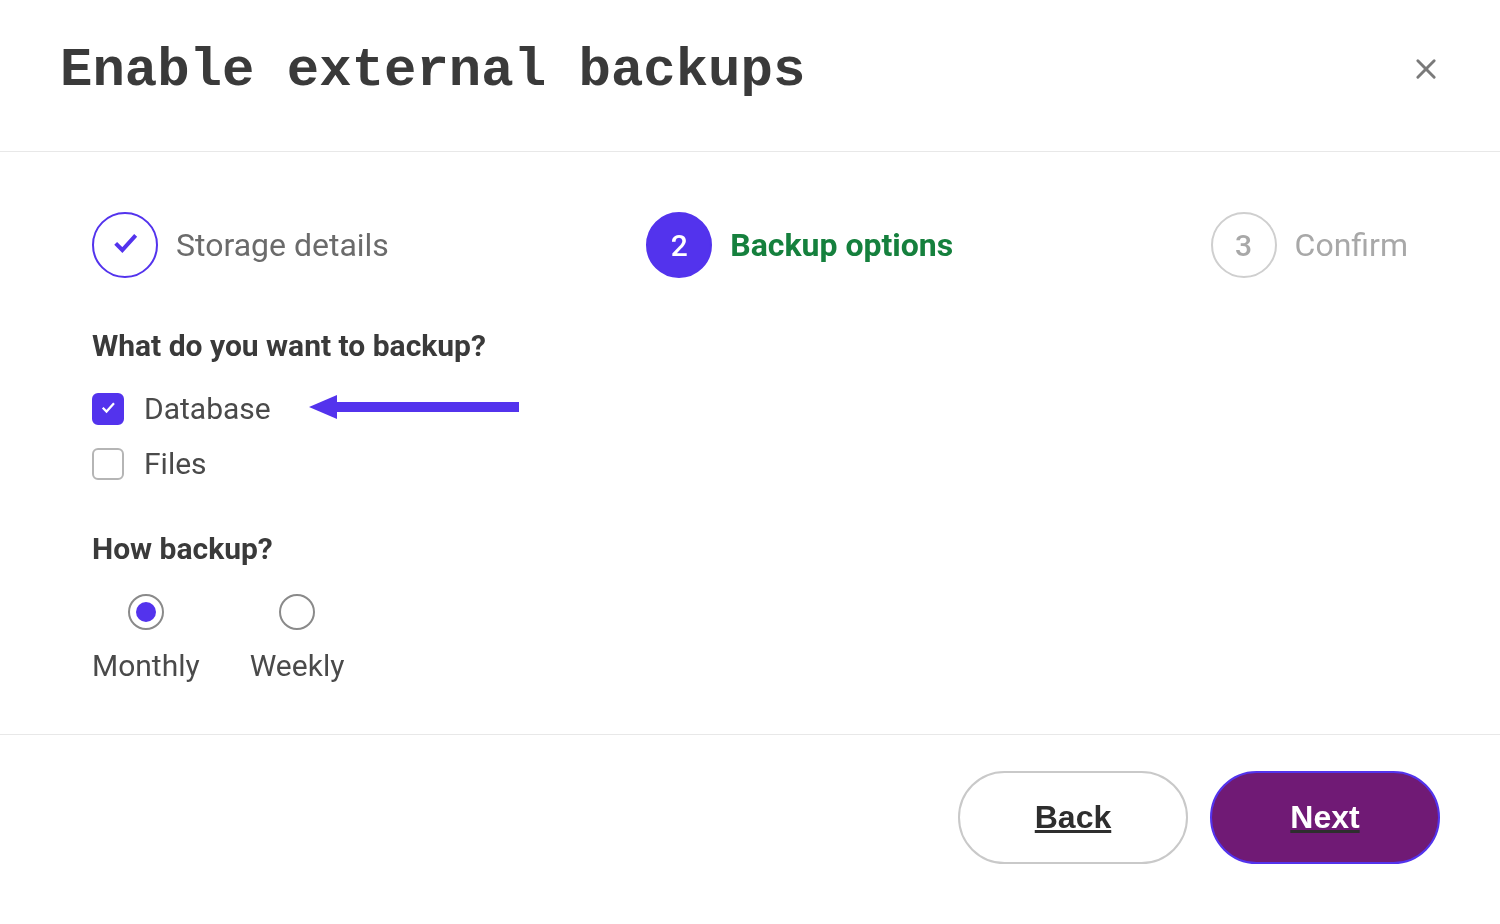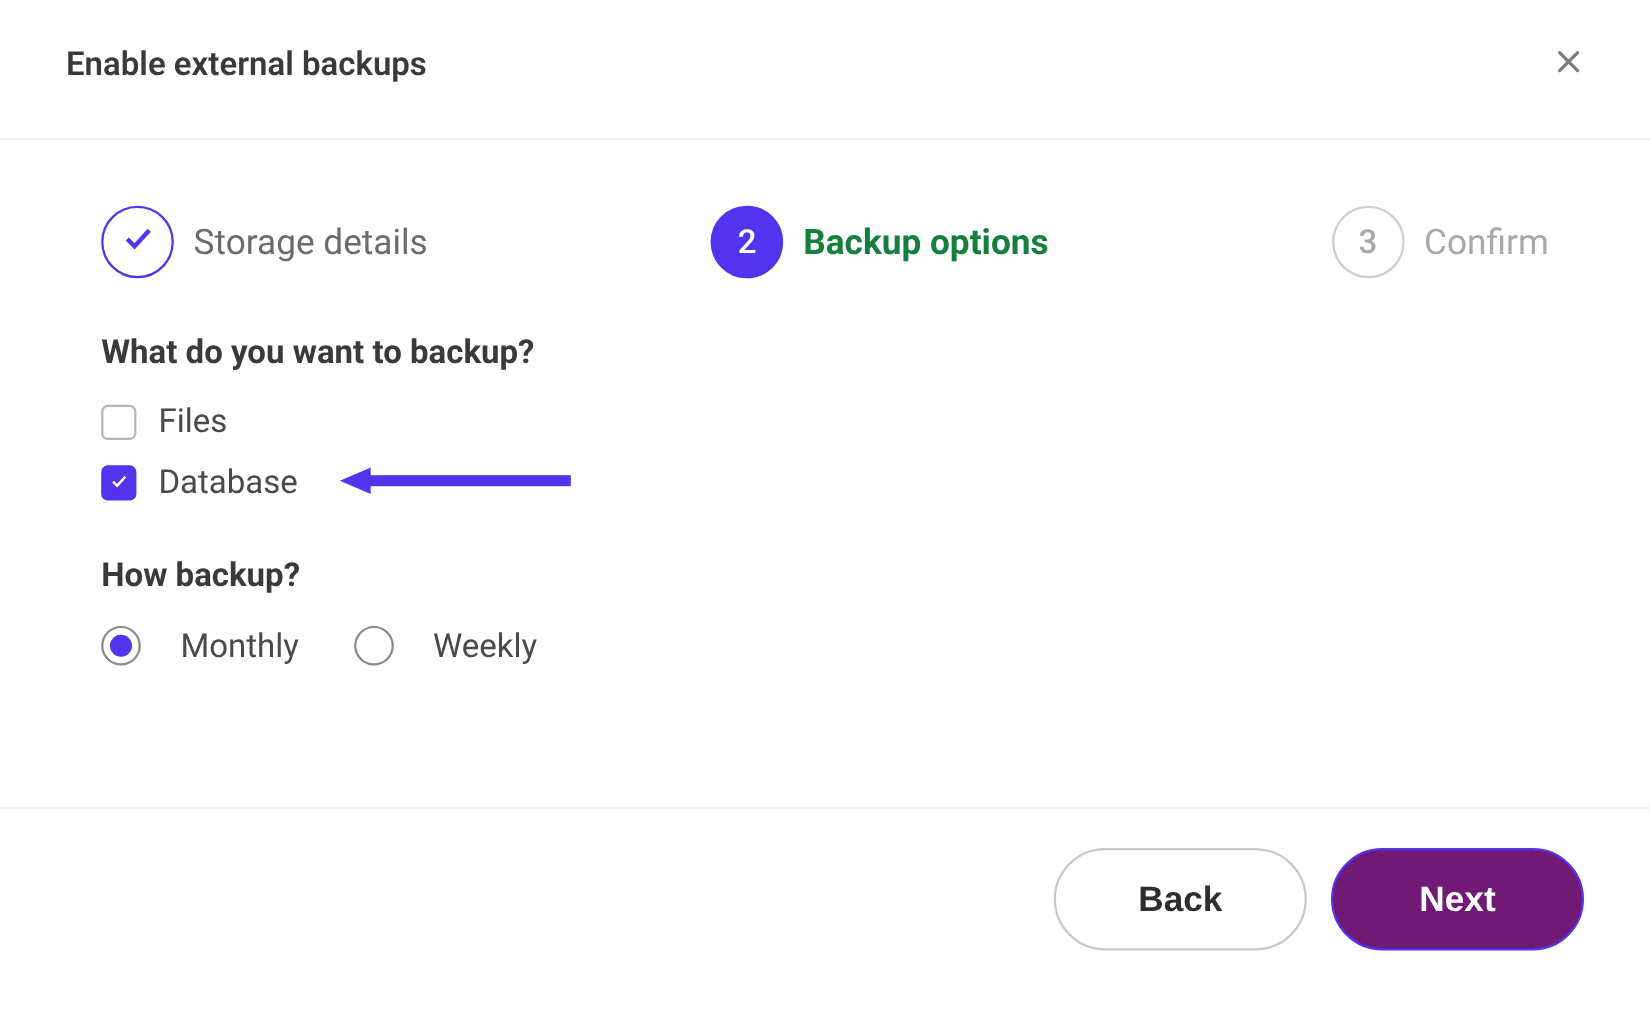--- a/index.html
+++ b/index.html
@@ -16,23 +16,24 @@
       position: relative;
     }
     .header {
       display: flex;
       justify-content: space-between;
       align-items: center;
       padding: 40px 60px 50px 60px;
       border-bottom: 1px solid #e8e8e8;
     }
     .header-title {
-      font-size: 30px;
+      font-size: 54px;
       font-weight: 600;
       color: #3a3a3a;
+      font-family: Liberation Mono, monospace;
     }
     .close-btn {
       font-size: 36px;
       color: #7a7a7a;
       cursor: pointer;
       background: none;
       border: none;
       line-height: 1;
     }
     .content {
@@ -144,21 +145,22 @@
       height: 28px;
     }
     .radio-group {
       display: flex;
       gap: 50px;
       margin-bottom: 50px;
     }
     .radio-item {
       display: flex;
       align-items: center;
-      gap: 36px;
+      gap: 18px;
+      flex-direction: column;
     }
     .radio {
       width: 36px;
       height: 36px;
       border: 2px solid #8a8a8a;
       border-radius: 50%;
       display: flex;
       align-items: center;
       justify-content: center;
       cursor: pointer;
@@ -181,20 +183,21 @@
     .footer {
       position: absolute;
       bottom: 0;
       left: 0;
       right: 0;
       border-top: 1px solid #e8e8e8;
       padding: 36px 60px 60px 60px;
       display: flex;
       justify-content: flex-end;
       gap: 22px;
+      text-decoration: underline;
     }
     .btn {
       padding: 26px 60px;
       font-size: 32px;
       font-weight: 600;
       border-radius: 999px;
       cursor: pointer;
       min-width: 230px;
       text-align: center;
     }
@@ -245,42 +248,42 @@
 
     <div class="step">
       <div class="step-circle upcoming">3</div>
       <div class="step-label upcoming">Confirm</div>
     </div>
   </div>
 
   <div class="section-title">What do you want to backup?</div>
 
   <div class="checkbox-group">
-    <div class="checkbox-item">
-      <div class="checkbox"></div>
-      <div class="checkbox-label">Files</div>
-    </div>
     <div class="checkbox-item">
       <div class="checkbox checked">
         <span>
           <svg viewBox="0 0 24 24">
               <polyline points="5,13 10,18 20,7"></polyline>
             </svg>
         </span>
       </div>
       <div class="checkbox-label">Database</div>
       <div class="arrow-annotation">
         <span>
           <svg viewBox="0 0 210 28">
             <polygon points="0,14 28,2 28,26" fill="#5333ED"></polygon>
             <rect x="26" y="9" width="184" height="10" fill="#5333ED"></rect>
           </svg>
         </span>
       </div>
     </div>
+    <div class="checkbox-item">
+      <div class="checkbox"></div>
+      <div class="checkbox-label">Files</div>
+    </div>
   </div>
 
   <div class="section-title">How backup?</div>
 
   <div class="radio-group">
     <div class="radio-item">
       <div class="radio selected"></div>
       <div class="radio-label">Monthly</div>
     </div>
     <div class="radio-item">

